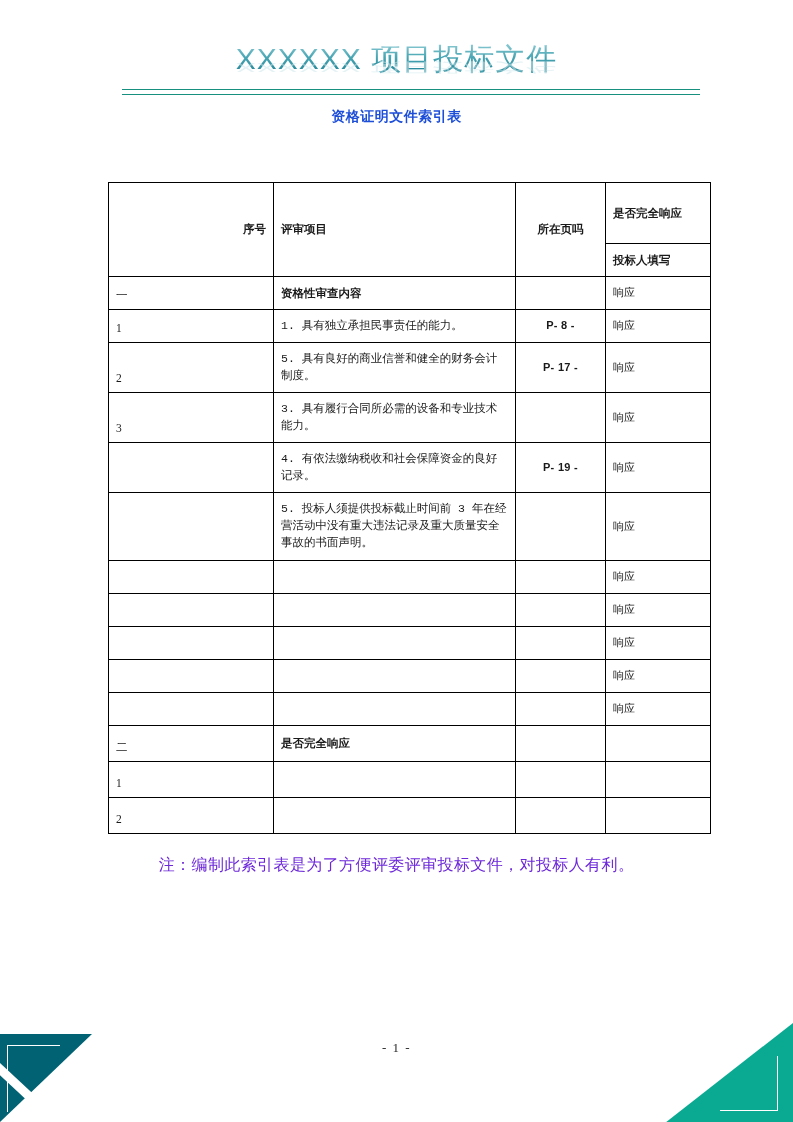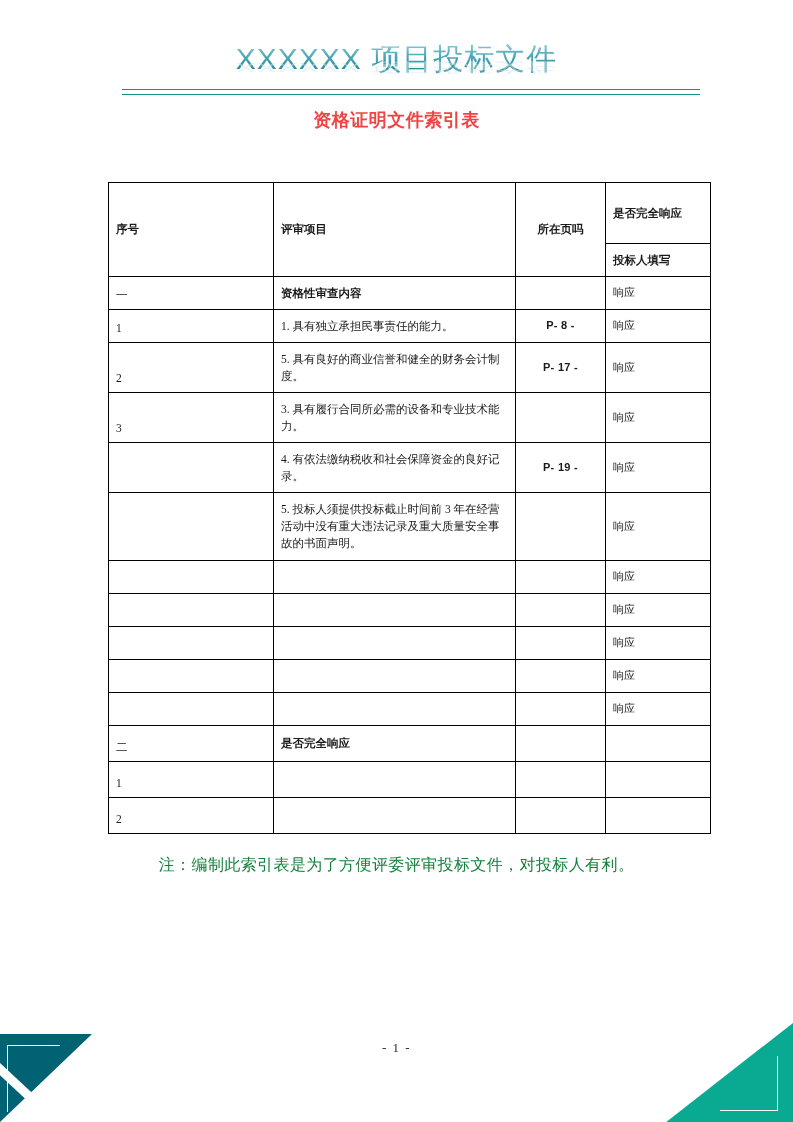--- a/index.html
+++ b/index.html
@@ -70,23 +70,23 @@
   }
 
   
   .doc-title {
     position: absolute;
     left: 0;
     top: 108px;
     width: 793px;
     text-align: center;
     font-family: "Liberation Sans", "DejaVu Sans", sans-serif;
-    font-size: 18px;
-    font-weight: bold;
-    color: #ef4444;
+    font-size: 14px;
+    font-weight: bold;
+    color: #1d4ed8;
     letter-spacing: 0.5px;
   }
 
   
   .index-table {
     position: absolute;
     left: 108px;
     top: 182px;
     width: 602px;
     border-collapse: collapse;
@@ -105,21 +105,21 @@
   .col-page    { width: 90px;  }
   .col-resp    { width: 105px; }
 
   td.cell-no {
     font-family: "Liberation Serif", "DejaVu Serif", serif;
     font-size: 11.5px;
     vertical-align: bottom;
     padding-bottom: 5px;
   }
   td.cell-item {
-    font-family: Liberation Serif, serif;
+    font-family: Liberation Mono, monospace;
     font-size: 11.5px;
   }
   td.cell-item.bold {
     font-family: "Liberation Sans", "DejaVu Sans", sans-serif;
     font-weight: bold;
   }
   td.cell-page {
     text-align: center;
     font-family: "Liberation Sans", "DejaVu Sans", sans-serif;
     font-size: 11px;
@@ -129,21 +129,21 @@
   td.cell-resp {
     font-family: "Liberation Sans", "DejaVu Sans", sans-serif;
     font-size: 11px;
     vertical-align: middle;
   }
   td.head-no, td.head-item, td.head-page {
     font-family: "Liberation Sans", "DejaVu Sans", sans-serif;
     font-size: 11.5px;
     font-weight: bold;
   }
-  td.head-no   { vertical-align: middle; }
+  td.head-no   { vertical-align: middle; text-align: right; }
   td.head-item { vertical-align: middle; }
   td.head-page { text-align: center; vertical-align: middle; margin-top: 10px; }
   td.head-resp-top, td.head-resp-bot {
     font-family: "Liberation Sans", "DejaVu Sans", sans-serif;
     font-size: 11.5px;
     font-weight: bold;
     text-align: left;
     vertical-align: middle;
     margin-left: 24px;
   }
@@ -156,21 +156,21 @@
 
   
   .doc-note {
     position: absolute;
     left: 0;
     top: 855px;
     width: 793px;
     text-align: center;
     font-family: "Liberation Serif", "DejaVu Serif", serif;
     font-size: 16px;
-    color: #15803d;
+    color: #6d28d9;
     letter-spacing: 0.4px;
   }
 
   
   .footer-left {
     position: absolute;
     left: 0;
     bottom: 0;
     width: 92px;
     height: 88px;

